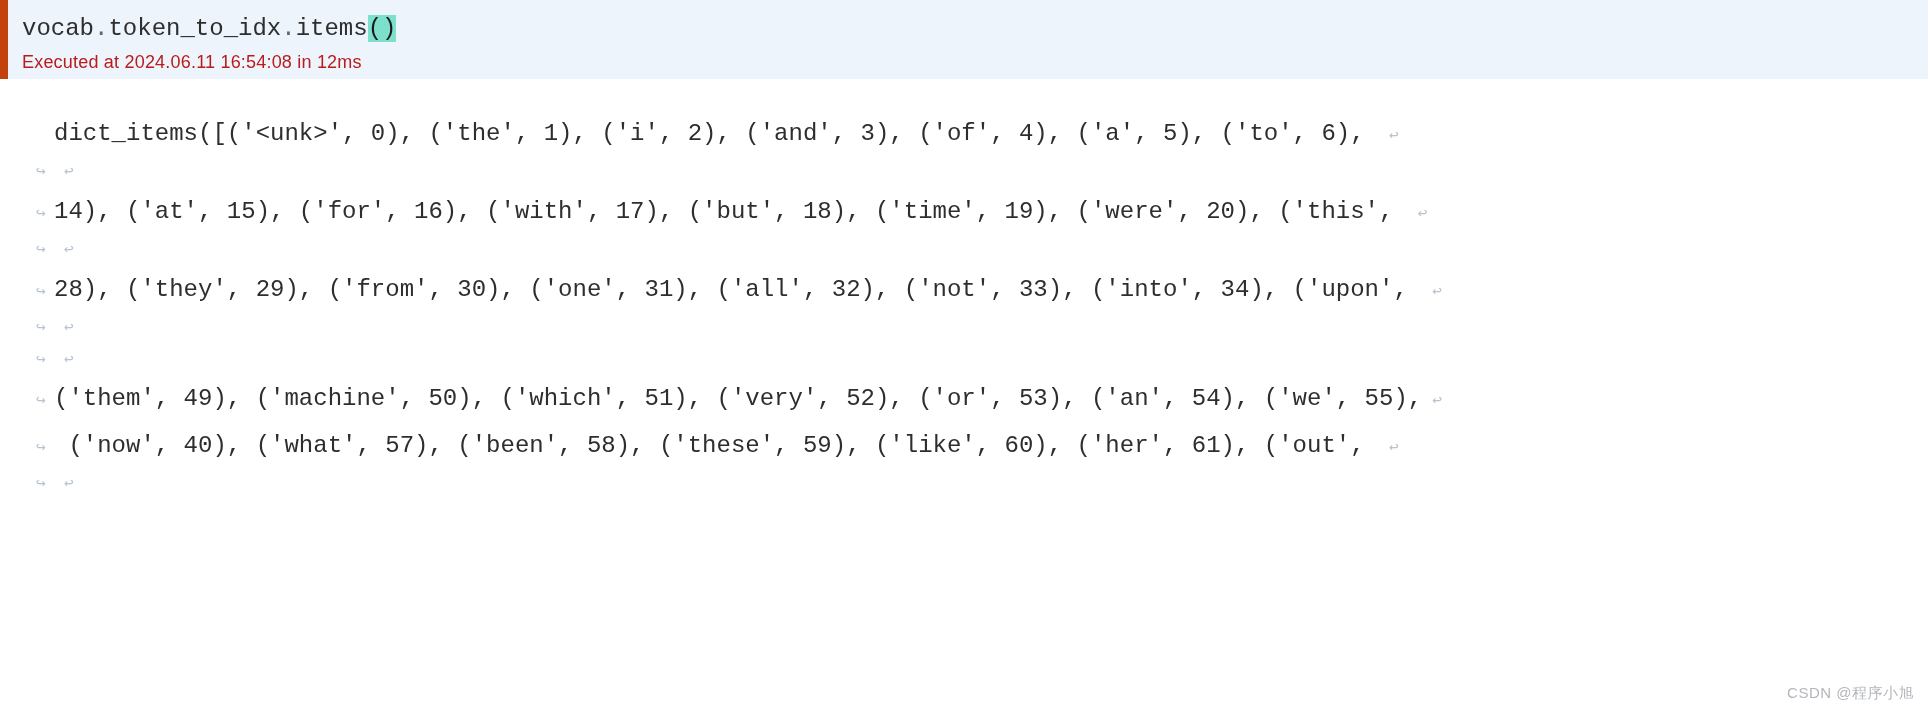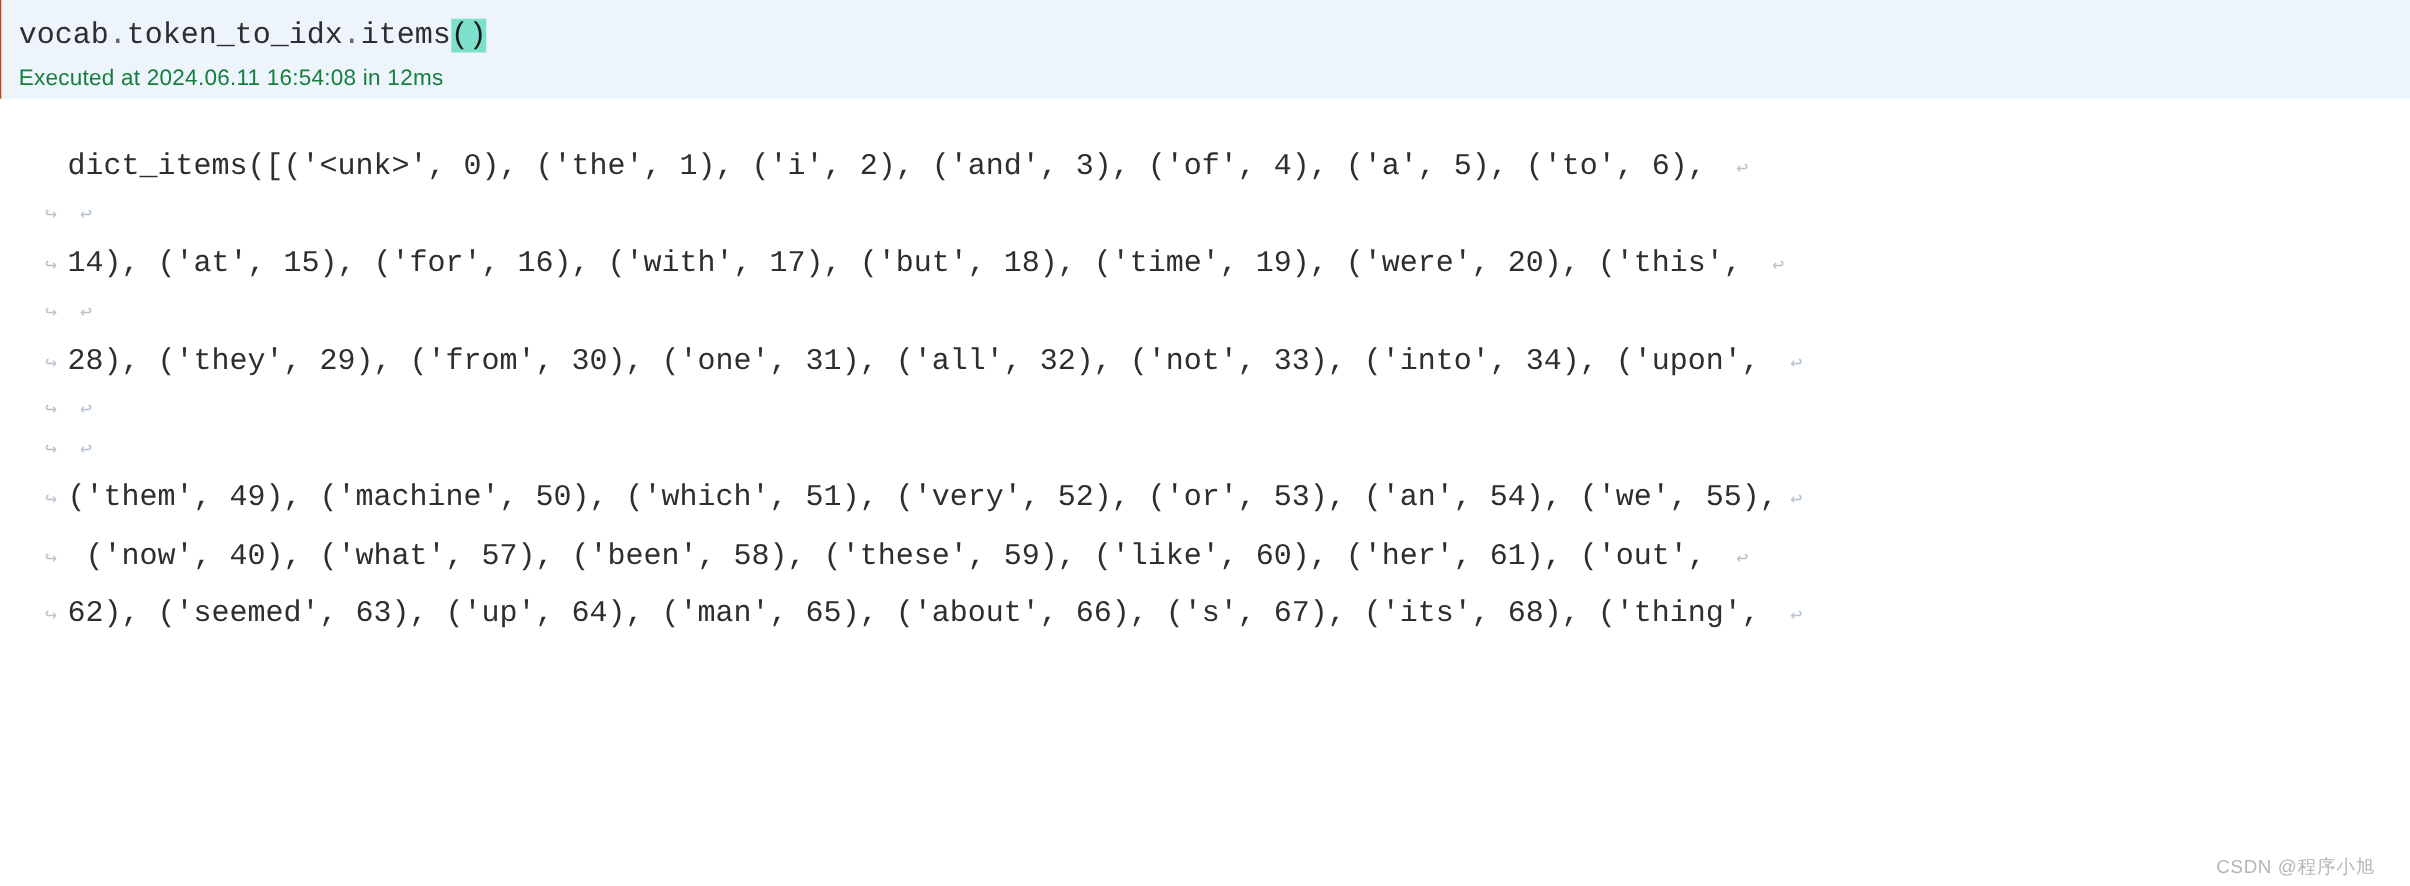--- a/index.html
+++ b/index.html
@@ -4,39 +4,39 @@
 <style>
   * { box-sizing: border-box; margin: 0; padding: 0; }
   body {
     font-family: "Consolas", "Monaco", "Courier New", monospace;
     background: #ffffff;
     width: 1928px;
     overflow: hidden;
   }
   .code-cell {
     background: #eef4fc;
-    border-left: 1px solid #c2410c;
+    border-left: 8px solid #c2410c;
     padding: 12px 14px 6px 14px;
     position: relative;
   }
   .code-line {
     font-size: 24px;
     color: #2e2e2e;
     line-height: 1.4;
     font-variant-ligatures: none;
   }
   .code-dot { color: #666; }
   .hl-parens {
     background: #7de0cc;
     color: #1a1a1a;
   }
   .exec-info {
     font-family: -apple-system, "Segoe UI", Arial, sans-serif;
     font-size: 18px;
-    color: #15803d;
+    color: #b91c1c;
     margin-top: 6px;
     letter-spacing: 0.2px;
   }
   .output {
     padding: 32px 36px 4px 36px;
     font-size: 24px;
     color: #2e2e2e;
     line-height: 1.95;
     white-space: normal;
     word-break: break-all;
@@ -59,21 +59,21 @@
     padding-left: 10px;
     user-select: none;
   }
   .out-text {
     white-space: pre;
     font-variant-ligatures: none;
   }
   .watermark {
     position: fixed;
     bottom: 6px;
-    right: 28px;
+    right: 14px;
     font-family: -apple-system, "Segoe UI", Arial, sans-serif;
     font-size: 15px;
     color: #b3b6bb;
     letter-spacing: 0.5px;
     user-select: none;
   }
 </style>
 </head>
 <body>
 
@@ -119,18 +119,17 @@
     <span class="out-text">('them', 49), ('machine', 50), ('which', 51), ('very', 52), ('or', 53), ('an', 54), ('we', 55),</span>
     <span class="wrap-glyph-r">↩</span>
   </div>
   <div class="out-line">
     <span class="wrap-glyph-l">↪</span>
     <span class="out-text"> ('now', 40), ('what', 57), ('been', 58), ('these', 59), ('like', 60), ('her', 61), ('out', </span>
     <span class="wrap-glyph-r">↩</span>
   </div>
   <div class="out-line">
     <span class="wrap-glyph-l">↪</span>
-    <span class="out-text">62), ('seemed', 63), ('up', 64), ('man', 65), ('about', 66), ('s', 67), ('its', 68), ('thing', </span>
     <span class="wrap-glyph-r">↩</span>
   </div>
 </div>
 
 <div class="watermark">CSDN @程序小旭</div>
 
 </body></html>

